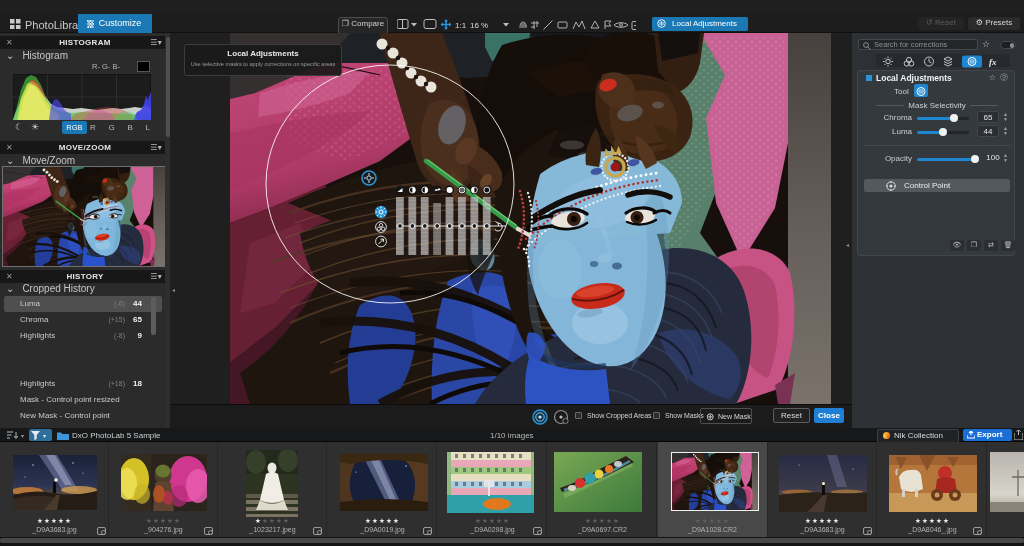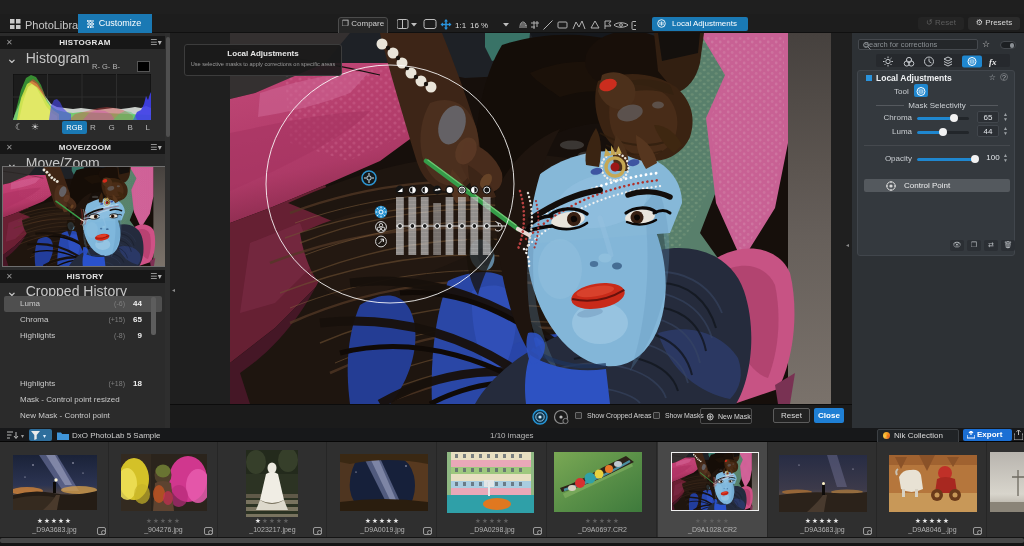--- a/index.html
+++ b/index.html
@@ -22,21 +22,21 @@
 #labtn { left:652px; top:2.5px; width:96px; height:14px; background:#1a79b4; border-radius:2px;
   color:#fff; font-size:8px; line-height:14px; text-align:center; }
 #resetbtn { left:918px; top:3px; width:46px; height:13px; background:#242424; border-radius:3px;
   color:#5d5d5d; font-size:8px; line-height:12px; text-align:center; }
 #presetsbtn { left:968px; top:3px; width:52px; height:13px; background:#2b2b2b; border-radius:3px;
   color:#d8d8d8; font-size:8px; line-height:12px; text-align:center; }
 
 #leftpanel { left:0; top:33px; width:170px; height:395px; background:#2b2b2b; }
 .phead { position:absolute; left:0; width:170px; height:13px; background:#171717;
   color:#e4e4e4; font-weight:bold; font-size:8px; text-align:center; line-height:13px; letter-spacing:.3px;}
-.prow { position:absolute; left:0; width:170px; font-size:14px; color:#c6c6c6; }
+.prow { position:absolute; left:0; width:170px; font-size:10px; color:#c6c6c6; }
 .hrow { position:absolute; left:4px; width:158px; height:16px; font-size:8px; color:#c9c9c9; line-height:16px; }
 .hval1 { position:absolute; right:37px; color:#7f7f7f; font-size:7px; }
 .hval2 { position:absolute; right:20px; color:#f0f0f0; font-weight:bold; font-size:8px; }
 #lscroll { left:165px; top:0px; width:5px; height:395px; background:#2e2e2e; }
 
 #center { left:170px; top:33px; width:682px; height:395px; background:#1f1f1f; }
 #photo { position:absolute; left:60px; top:0; width:601px; height:371px; filter:saturate(0.92); }
 #tooltip { position:absolute; left:14px; top:11px; width:158px; height:32px;
   background:rgba(26,26,26,.92); border-radius:3px; border:1px solid #3c3c3c; }
 #tooltip .t1 { margin-top:4px; text-align:center; font-size:8px; font-weight:bold; color:#e8e8e8; }
@@ -543,21 +543,21 @@
       </div>
       <div id="resetbtn2">Reset</div>
       <div id="closebtn">Close</div>
     </div>
   </div>
 
   <div id="rightpanel" class="abs">
     <div id="searchbox"><svg style="position:absolute;left:4px;top:2px" width="8" height="8">
           <circle cx="3" cy="3" r="2.4" fill="none" stroke="#8b9094" stroke-width="1"></circle>
           <path d="M5,5 L7.5,7.5" stroke="#8b9094" stroke-width="1"></path>
-        </svg><span style="margin-left:5px;">Search for corrections</span></div>
+        </svg><span style="margin-left:15px;">Search for corrections</span></div>
     <div style="position:absolute;left:130px;top:6px;color:#c8c8c8;font-size:9px;">☆</div>
     <div style="position:absolute;left:148px;top:8px;width:16px;height:8px;background:#1c1f22;border:1px solid #45494e;border-radius:4px;">
       <div style="position:absolute;right:1px;top:1px;width:4.5px;height:4.5px;background:#8a8f94;border-radius:50%;"></div>
     </div>
     <div id="iconbar">
       <svg width="134" height="13">
         <g stroke="#c3c7cb" stroke-width="1" fill="none">
           <circle cx="12" cy="6.5" r="2.2"></circle>
           <path d="M12,1.5 v1.6 M12,9.9 v1.6 M7,6.5 h1.6 M15.4,6.5 h1.6 M8.5,3 l1.1,1.1 M14.4,8.9 l1.1,1.1 M15.5,3 l-1.1,1.1 M9.6,8.9 l-1.1,1.1"></path>
           <circle cx="33" cy="5" r="2.6"></circle>

